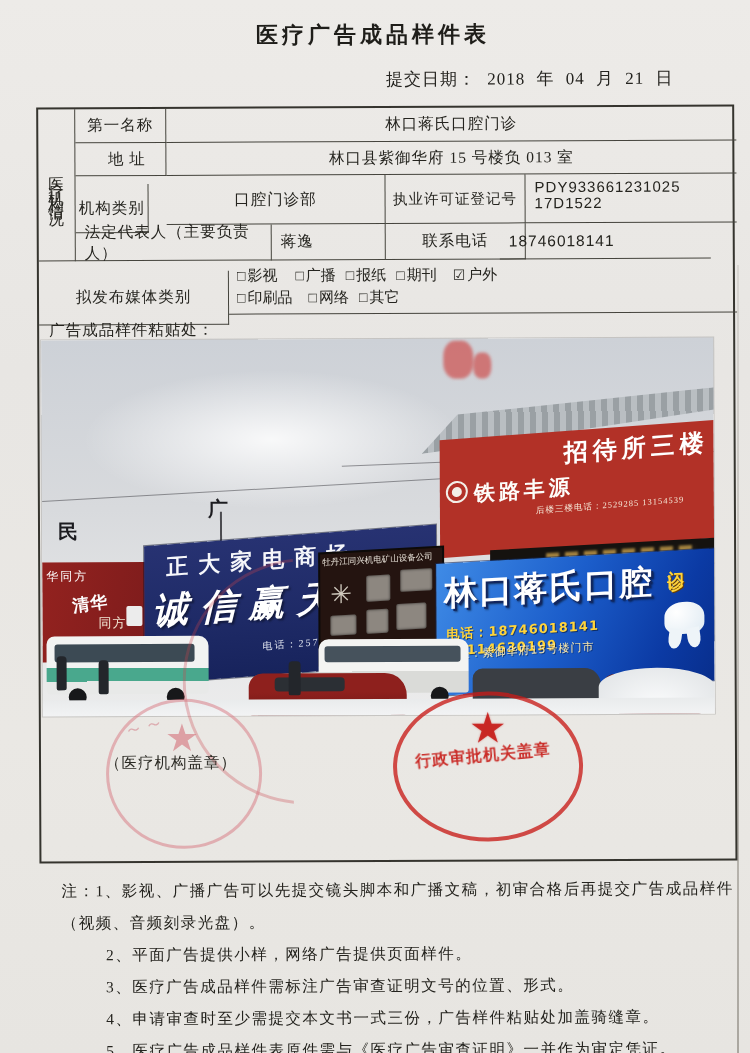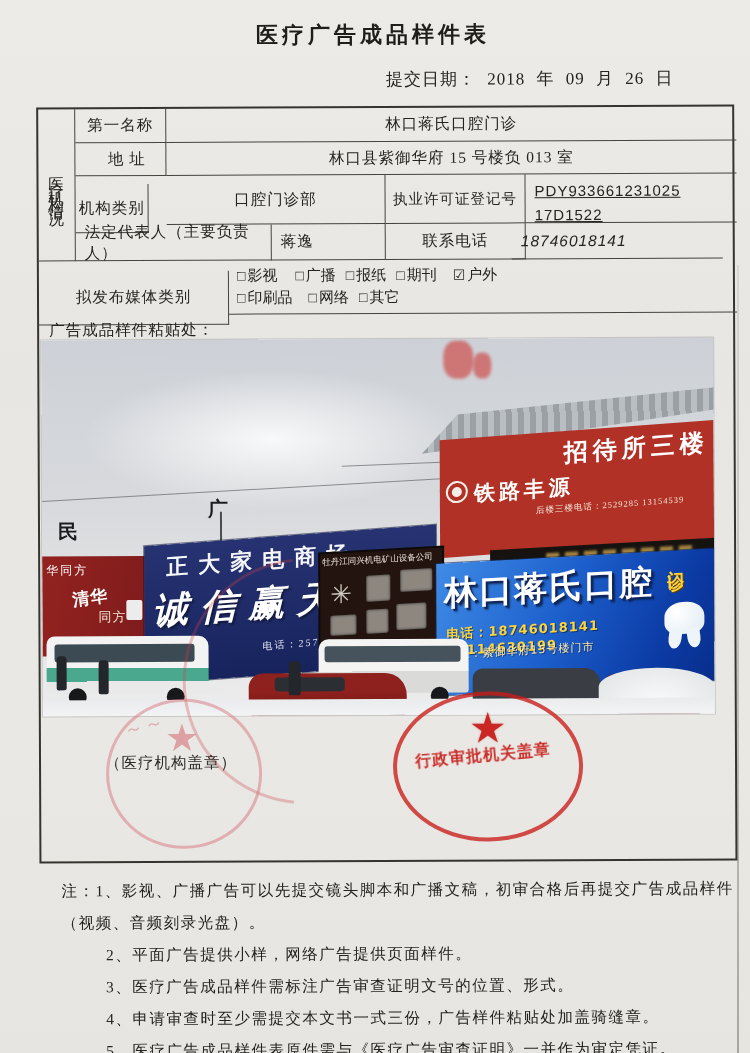--- a/index.html
+++ b/index.html
@@ -40,21 +40,21 @@
   }
   .br{border-right:1.6px solid #45443d;}
   .bb{border-bottom:1.6px solid #45443d;}
   .ctr{justify-content:center;text-align:center;}
   .lft{justify-content:flex-start;padding-left:9px;}
   .vhead{
     writing-mode:vertical-rl;text-orientation:upright;
     letter-spacing:7px;font-size:15.5px;line-height:37px;
     display:flex;align-items:center;justify-content:center;
   }
-  .wrapval{display:block;word-break:break-all;line-height:24px;padding:5px 52px 4px 9px;align-items:flex-start;text-decoration:underline;}
+  .wrapval{display:block;word-break:break-all;line-height:16px;padding:5px 52px 4px 9px;align-items:flex-start;}
   
   .checks{flex-direction:column;align-items:flex-start;justify-content:center;padding-left:8px;gap:3px;}
   .chkline{display:flex;align-items:center;white-space:nowrap;}
   .opt{display:inline-flex;align-items:center;font-size:15px;letter-spacing:0;}
   .opt .box{font-size:14px;margin-right:2px;}
   .g18{margin-right:18px;}.g10{margin-right:10px;}.g16{margin-right:16px;}
   
   .paste-cell{flex-direction:column;align-items:stretch;justify-content:flex-start;}
   .paste-label{font-size:15.5px;padding:5px 0 0 10px;letter-spacing:1px;}
   
@@ -122,21 +122,21 @@
   .zhengda-tel{position:absolute;left:118px;top:102px;font-size:10px;color:#dfe3ee;letter-spacing:2px;}
   
   .equip{position:absolute;left:278px;top:212px;width:122px;height:110px;
     background:#241410;transform:skewY(-3deg);overflow:hidden;box-shadow:0 0 0 2px #0d0a08;}
   .equip-title{position:absolute;left:2px;top:3px;width:118px;font-size:8.5px;color:#e8e2d8;
     letter-spacing:0;font-family:"DejaVu Sans",sans-serif;white-space:nowrap;}
   .equip-item{position:absolute;background:#8d8780;border-radius:2px;
     box-shadow:inset 0 0 3px rgba(0,0,0,.7);}
   .equip-star{position:absolute;left:10px;top:26px;font-size:26px;color:#cfc9bd;}
   
-  .tongfang{position:absolute;left:0px;top:216px;width:104px;height:100px;
+  .tongfang{position:absolute;left:0px;top:222px;width:104px;height:100px;
     background:linear-gradient(100deg,#93221f,#7e1c1c);overflow:hidden;}
   .tf1{position:absolute;left:4px;top:6px;font-size:12px;color:#fff;letter-spacing:2px;
     font-family:"DejaVu Sans",sans-serif;}
   .tf2{position:absolute;left:30px;top:30px;font-size:17px;font-weight:bold;color:#fdfdfd;
     transform:rotate(-8deg);font-family:"DejaVu Serif",serif;}
   .tf3{position:absolute;left:56px;top:52px;font-size:13px;color:#f2e7d5;
     font-family:"DejaVu Sans",sans-serif;}
   .tf-logo{position:absolute;right:4px;top:44px;width:16px;height:20px;background:#ececec;border-radius:2px;}
   
   .bus1{position:absolute;left:4px;top:296px;width:162px;height:74px;}
@@ -188,23 +188,23 @@
 <div class="paper">
   <div class="page-edge"></div>
   <div class="doc">
 
     <div class="title">医疗广告成品样件表</div>
 
     <div class="date-line">
       <span>提交日期：</span>
       <b>2018</b>
       <span>年</span>
-      <b>09</b>
+      <b>04</b>
       <span>月</span>
-      <b>26</b>
+      <b>21</b>
       <span>日</span>
     </div>
 
     <div class="tbl">
 
       <div class="cell br bb ctr vhead" style="left:0;top:0;width:37px;height:152px;">医疗机构情况</div>
 
       <div class="cell br bb ctr" style="left:37px;top:0;width:91px;height:34px;">第一名称</div>
       <div class="cell bb ctr" style="left:128px;top:0;width:570px;height:34px;">林口蒋氏口腔门诊</div>
 
@@ -212,21 +212,21 @@
       <div class="cell bb ctr" style="left:128px;top:34px;width:570px;height:33px;">林口县紫御华府 15 号楼负 013 室</div>
 
       <div class="cell br bb ctr" style="left:37px;top:75px;width:73px;height:49px;">机构类别</div>
       <div class="cell br bb ctr" style="left:347px;top:67px;width:140px;height:49px;font-size:14.5px;">执业许可证登记号</div>
       <div class="cell br bb ctr" style="left:128px;top:67px;width:219px;height:49px;">口腔门诊部</div>
       <div class="cell bb wrapval" style="left:487px;top:67px;width:211px;height:49px;font-family:'Liberation Sans',sans-serif;font-size:15px;">PDY93366123102517D1522</div>
 
       <div class="cell br bb lft" style="left:233px;top:116px;width:114px;height:36px;">蒋逸</div>
       <div class="cell br bb lft" style="left:37px;top:116px;width:196px;height:36px;">法定代表人（主要负责人）</div>
       <div class="cell br bb ctr" style="left:347px;top:116px;width:140px;height:36px;">联系电话</div>
-      <div class="cell bb lft" style="left:473px;top:116px;width:211px;height:36px;font-family:'Liberation Sans',sans-serif;font-style:italic;">18746018141</div>
+      <div class="cell bb lft" style="left:461px;top:116px;width:211px;height:36px;font-family:'Liberation Sans',sans-serif;">18746018141</div>
 
       <div class="cell br bb ctr" style="left:0;top:162px;width:190px;height:54px;">拟发布媒体类别</div>
       <div class="cell bb checks" style="left:190px;top:152px;width:508px;height:54px;">
         <div class="chkline">
           <span class="opt g18">
               <span class="box">□</span>
               <span>影视</span>
             </span>
           <span class="opt g10">
               <span class="box">□</span>

